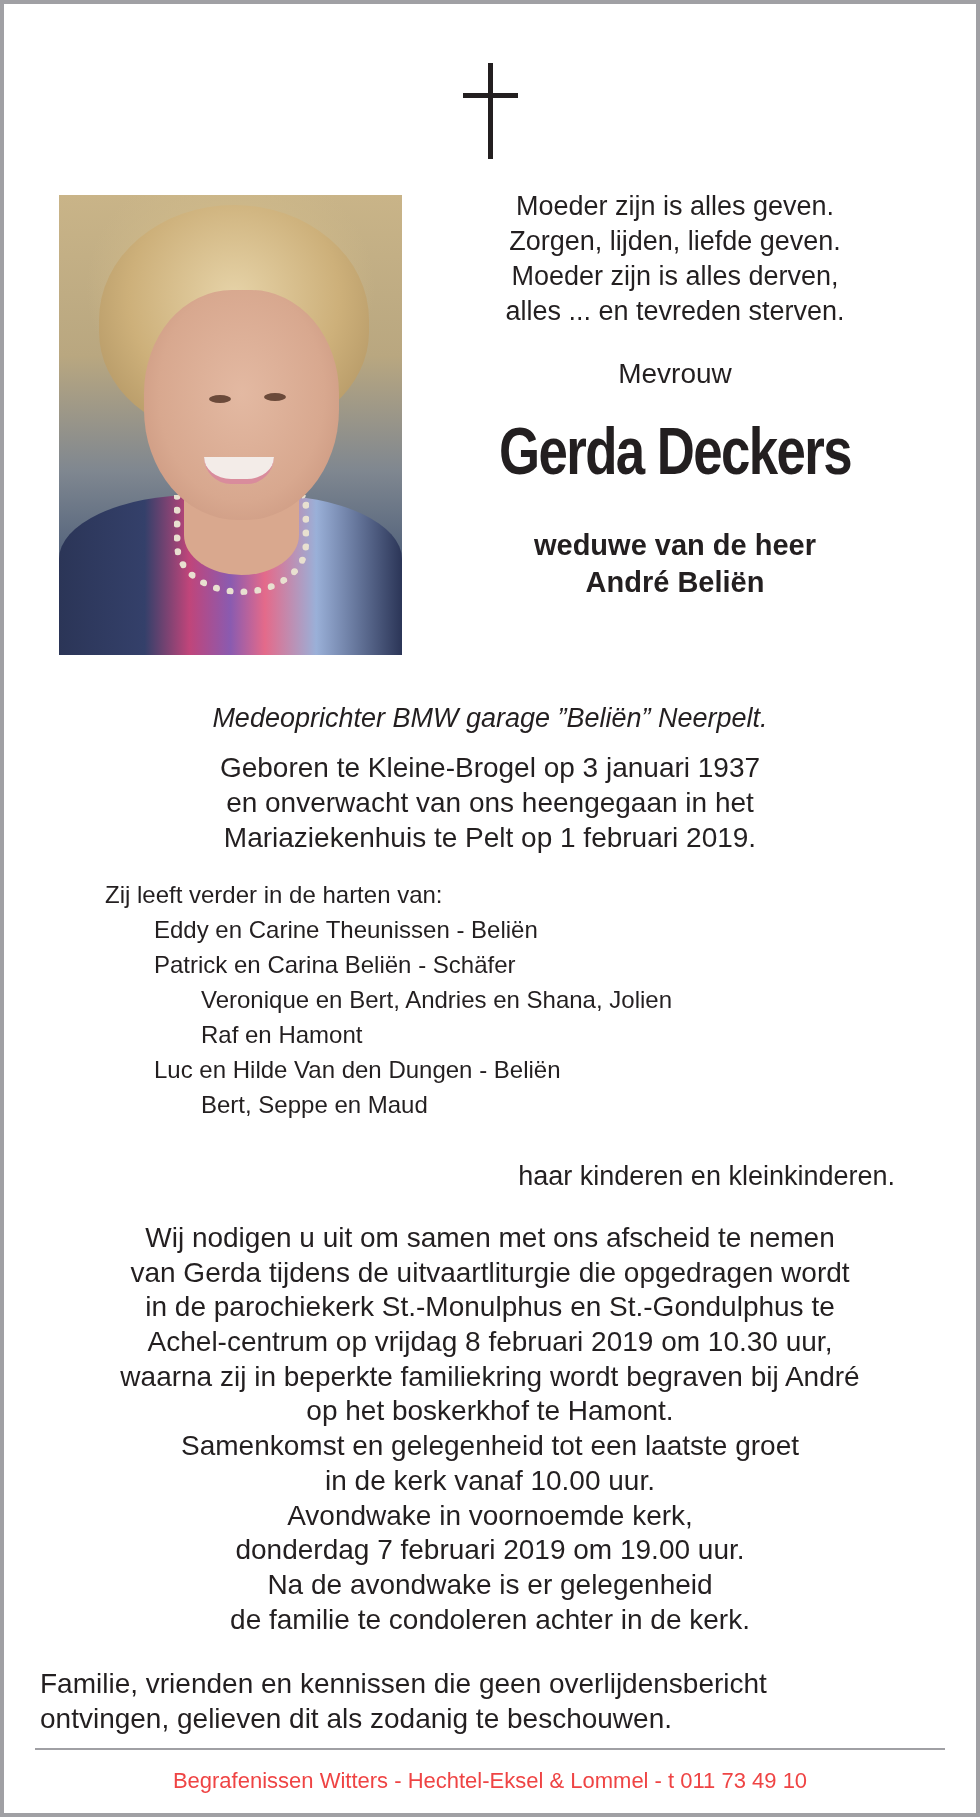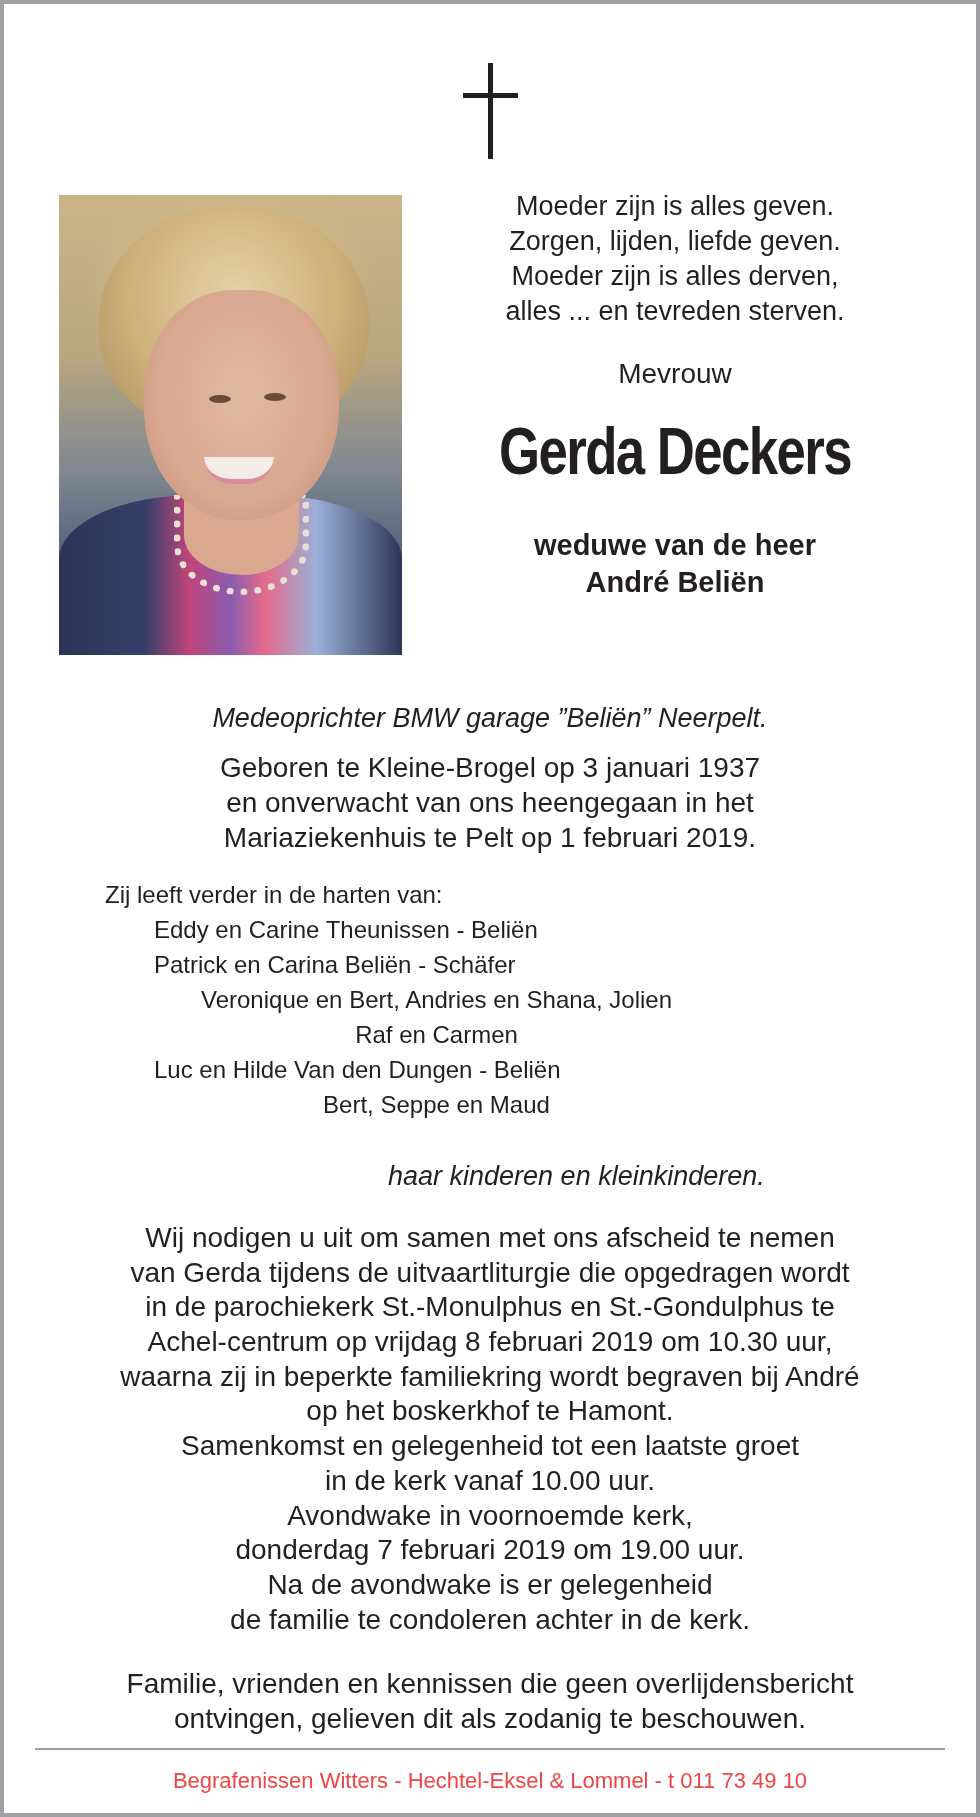--- a/index.html
+++ b/index.html
@@ -30,27 +30,27 @@
   .poem { left: 440px; width: 470px; top: 189px; font-size: 27px; text-align: center; line-height: 35px; }
   .mevrouw { left: 440px; width: 470px; top: 356px; font-size: 28px; text-align: center; }
   .name { left: 440px; width: 470px; top: 413px; font-size: 66px; font-weight: bold; text-align: center; line-height: 76px;
           letter-spacing: -2px; transform: scaleX(0.80); transform-origin: 235px 0; }
   .widow { left: 440px; width: 470px; top: 527px; font-size: 29px; font-weight: bold; text-align: center; line-height: 37px; }
   .founder { left: 40px; width: 900px; top: 689px; font-size: 27px; font-style: italic; text-align: center; margin-top: 12px; }
   .born { left: 40px; width: 900px; top: 750px; font-size: 28px; text-align: center; }
   .family { left: 105px; top: 877px; font-size: 24px; }
   .family .l0 { padding-left: 0; }
   .family .l1 { padding-left: 49px; }
-  .family .l2 { padding-left: 96px; text-align: center; }
+  .family .l2 { padding-left: 96px; }
   .family div { height: 35px; line-height: 35px; }
-  .kids { left: 388px; width: 515px; top: 1159px; font-size: 27px; font-style: italic; text-align: left; }
+  .kids { left: 380px; width: 515px; top: 1159px; font-size: 27px; text-align: right; }
   .funeral { left: 40px; width: 900px; top: 1220px; font-size: 28px; text-align: center; }
   .funeral div { height: 34.7px; line-height: 35px; text-align: center; }
   .funeral b { font-weight: normal; }
-  .notice { left: 40px; width: 900px; top: 1666px; font-size: 28px; text-align: center; }
+  .notice { left: 40px; width: 900px; top: 1666px; font-size: 28px; text-align: left; }
   .divider { position: absolute; left: 35px; top: 1748px; width: 910px; height: 2px; background: #a0a0a4; }
   .footer { left: 40px; width: 900px; top: 1763px; font-size: 22px; text-align: center; color: #ef4444; }
 </style>
 </head>
 <body>
 
 <div class="frame"></div>
 
 <div>
   <div class="cross-v"></div>
@@ -89,21 +89,21 @@
   <div>Geboren te Kleine-Brogel op 3 januari 1937</div>
   <div>en onverwacht van ons heengegaan in het</div>
   <div>Mariaziekenhuis te Pelt op 1 februari 2019.</div>
 </div>
 
 <div class="txt family">
   <div class="l0">Zij leeft verder in de harten van:</div>
   <div class="l1">Eddy en Carine Theunissen - Beliën</div>
   <div class="l1">Patrick en Carina Beliën - Schäfer</div>
   <div class="l2">Veronique en Bert, Andries en Shana, Jolien</div>
-  <div class="l2">Raf en Carmen</div>
+  <div class="l2">Raf en Hamont</div>
   <div class="l1">Luc en Hilde Van den Dungen - Beliën</div>
   <div class="l2">Bert, Seppe en Maud</div>
 </div>
 
 <div class="txt kids">haar kinderen en kleinkinderen.</div>
 
 <div class="txt funeral">
   <div>Wij nodigen u uit om samen met ons afscheid te nemen</div>
   <div>van Gerda tijdens de uitvaartliturgie die opgedragen wordt</div>
   <div>in de parochiekerk St.-Monulphus en St.-Gondulphus te</div>

